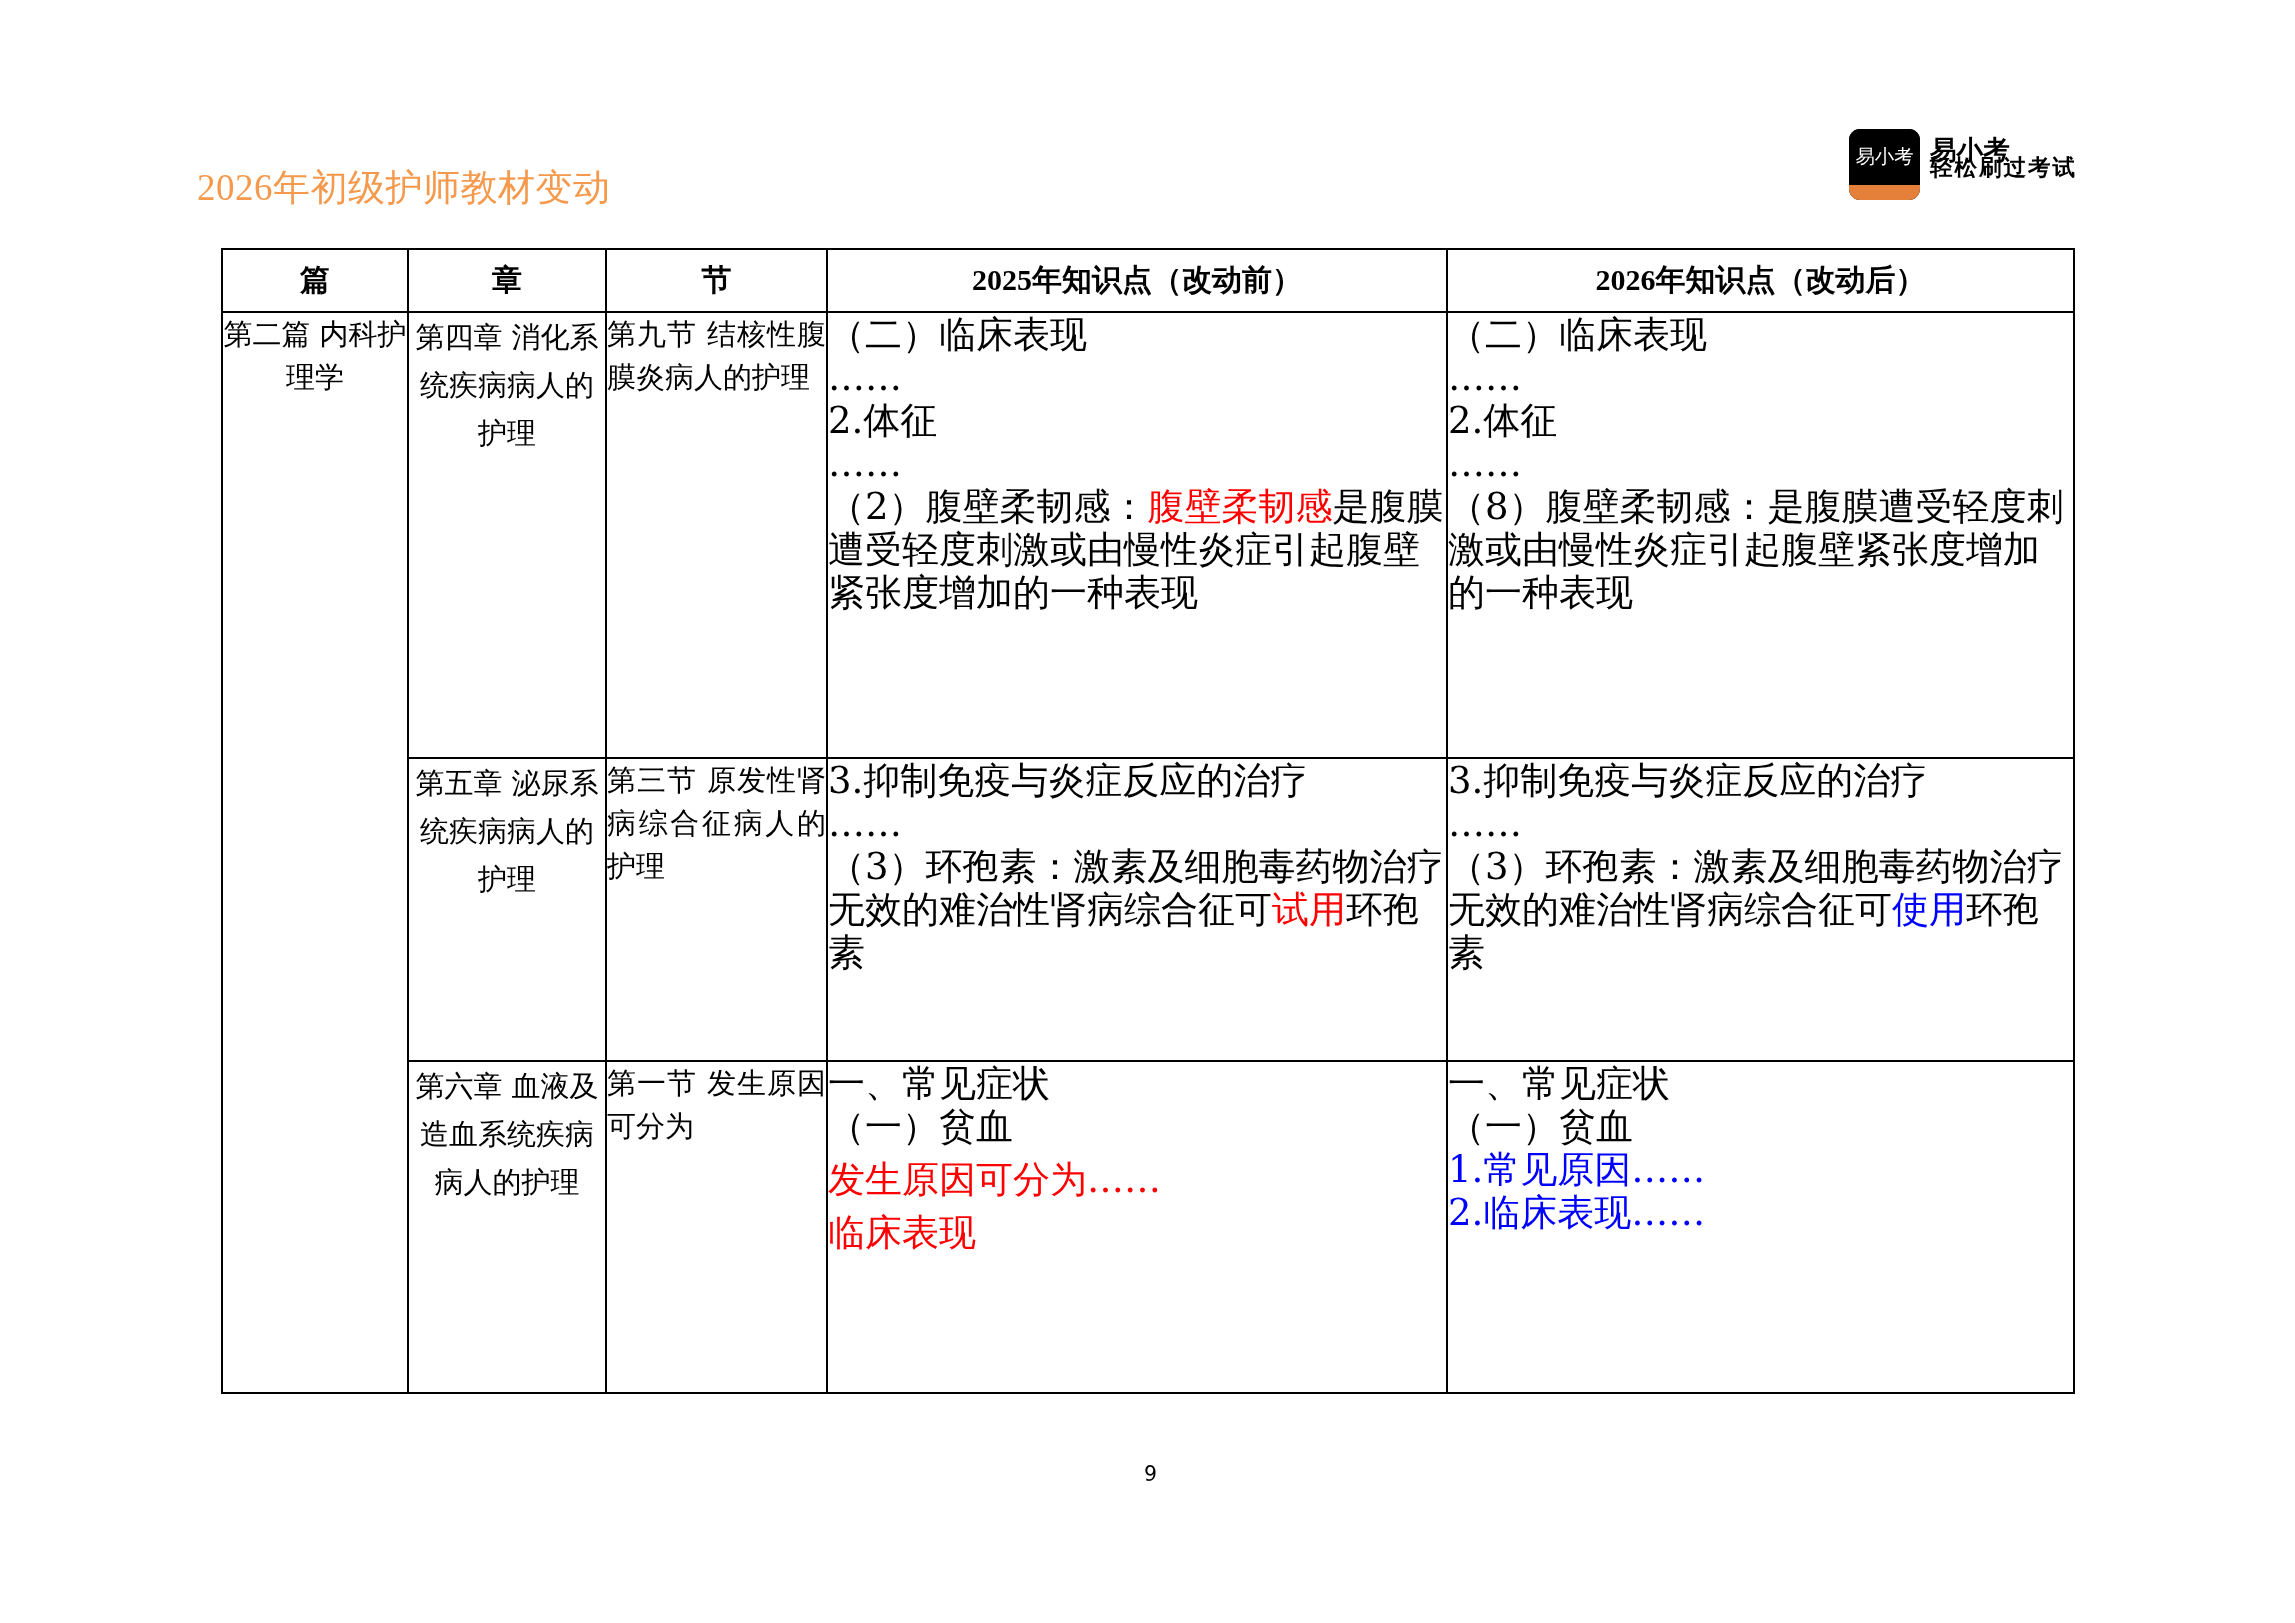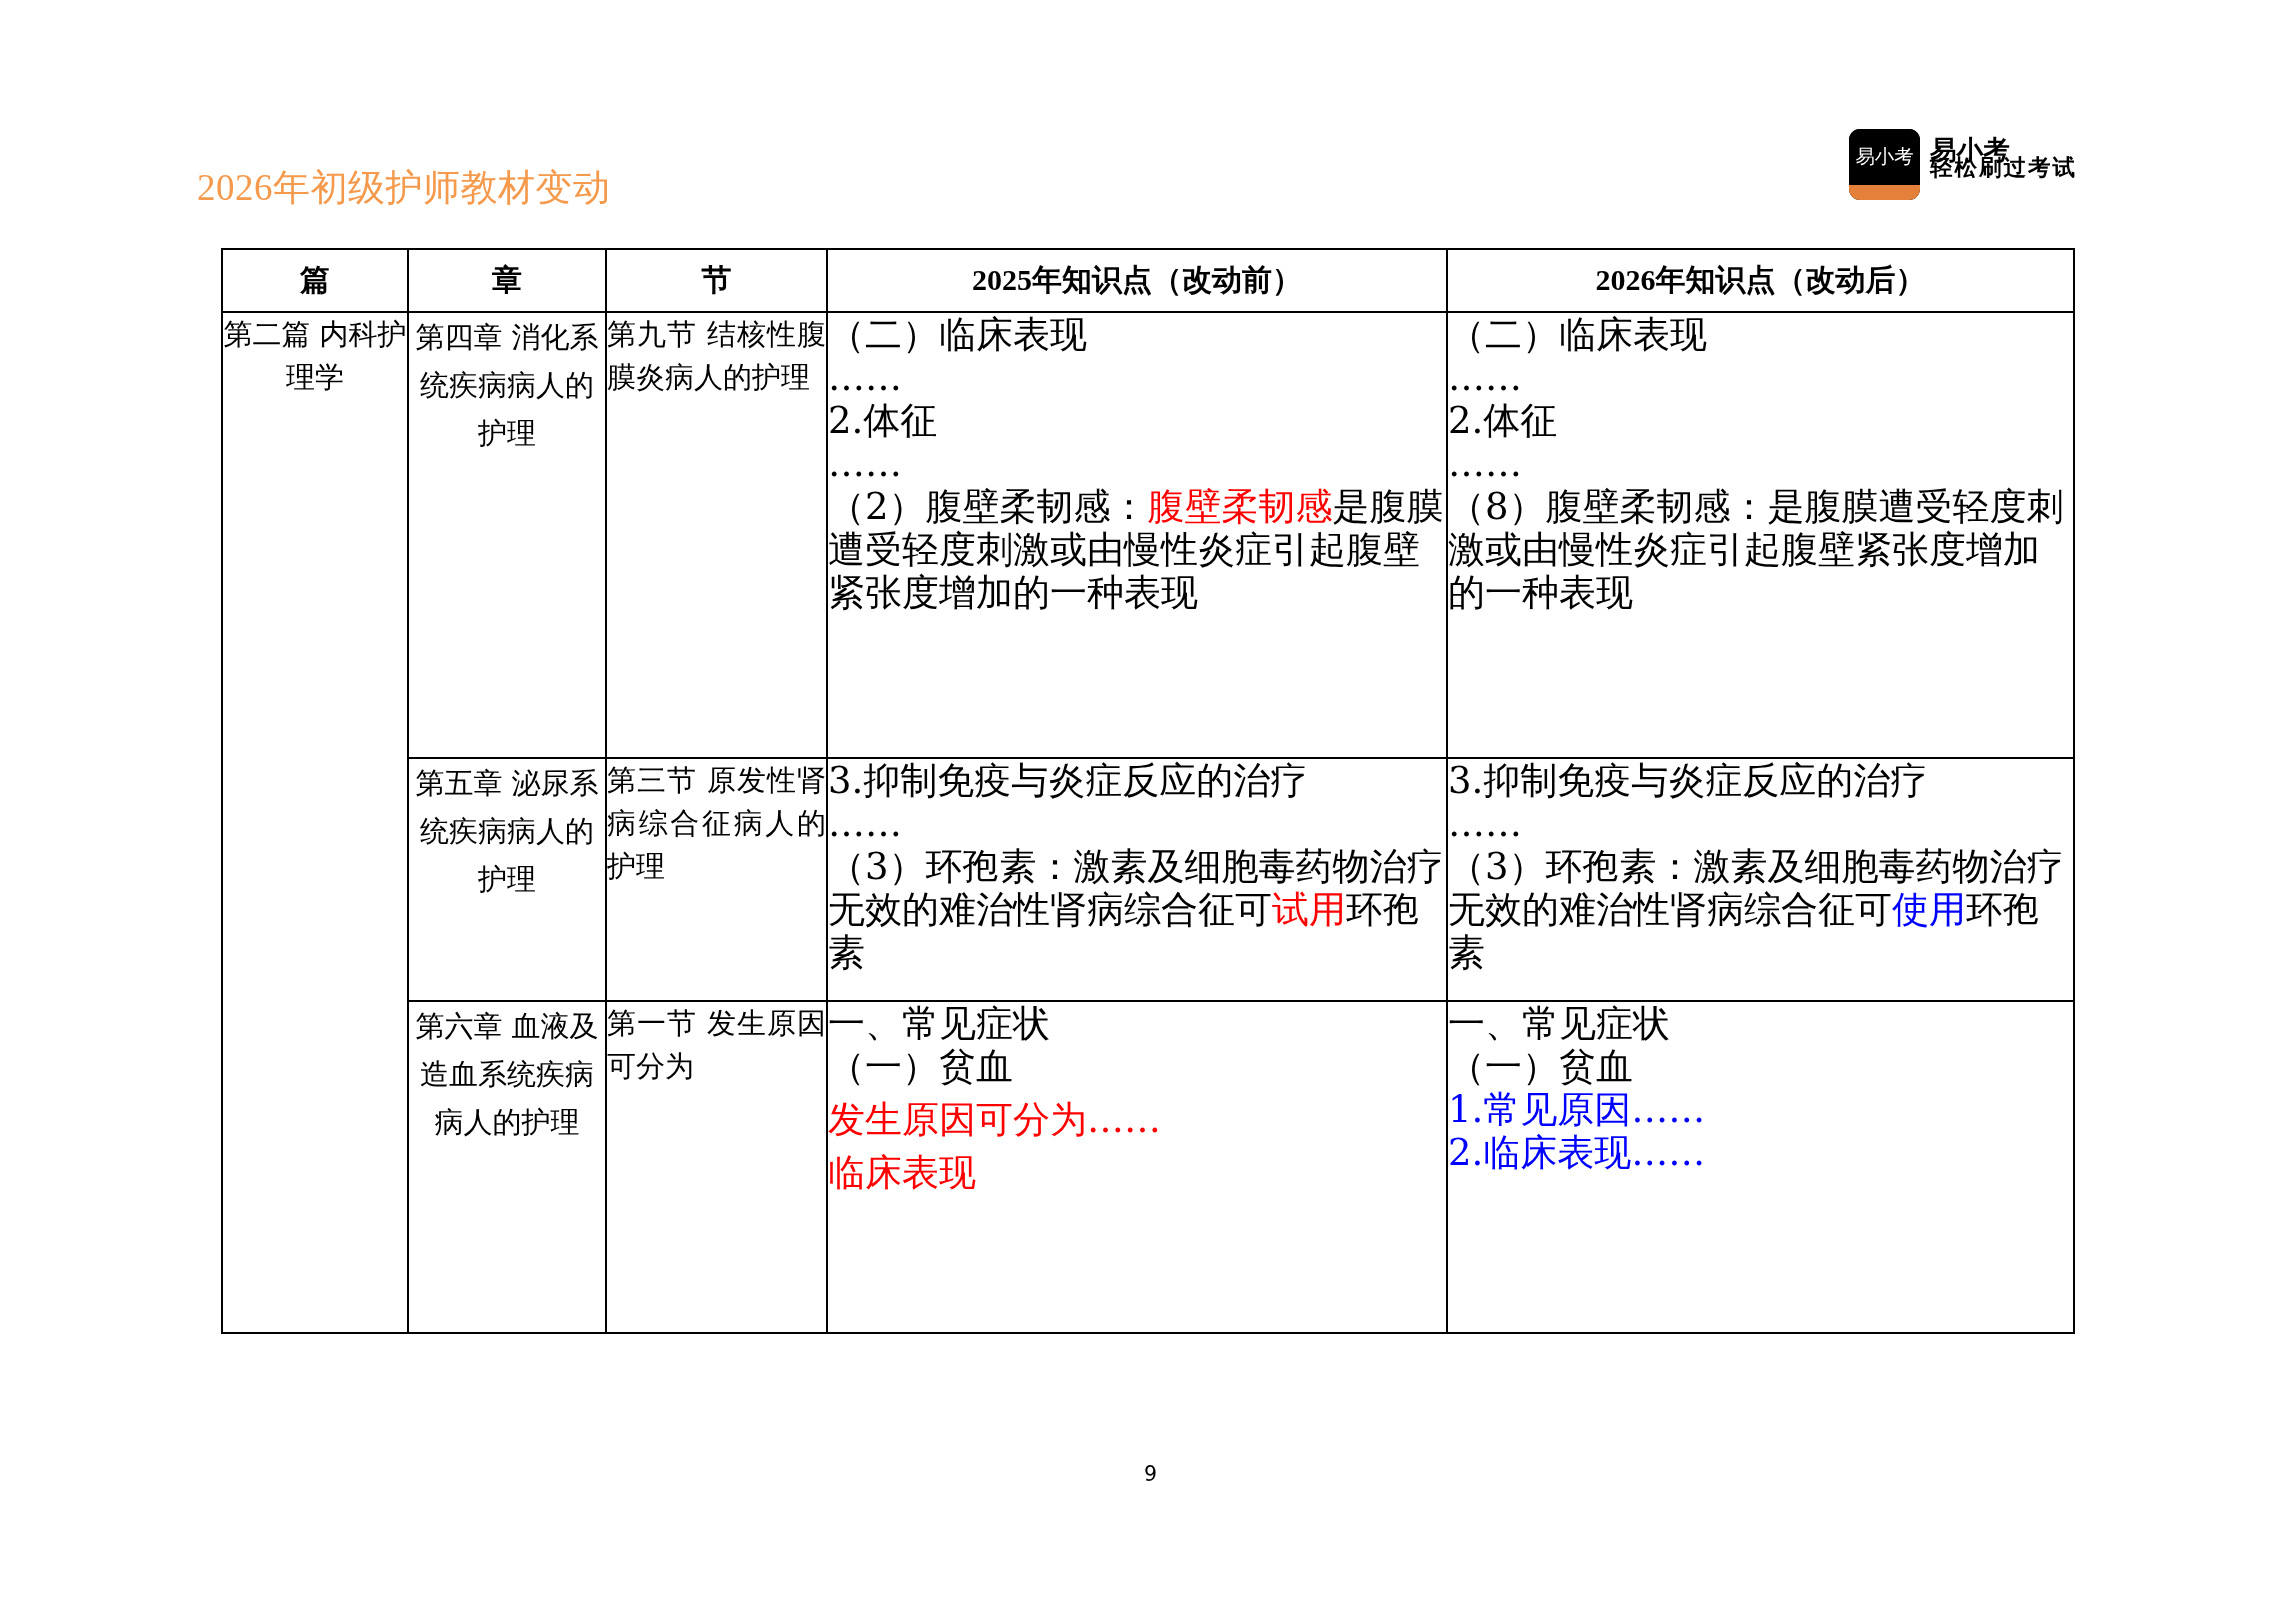--- a/index.html
+++ b/index.html
@@ -82,21 +82,21 @@
       </td>
       <td class="content">
         <span class="line">（二）临床表现</span>
         <span class="line">……</span>
         <span class="line">2.体征</span>
         <span class="line">……</span>
         <span class="line">（8）腹壁柔韧感：是腹膜遭受轻度刺激或由慢性炎症引起腹壁紧张度增加的一种表现</span>
       </td>
     </tr>
 
-    <tr style="height:243px;padding-left:36px;">
+    <tr style="height:303px;padding-left:36px;">
       <td class="chapter">
         <span>第五章 泌尿系统疾病病人的护理</span>
       </td>
       <td class="section">
         <span>第三节 原发性肾病综合征病人的护理</span>
       </td>
       <td class="content">
         <span class="line">3.抑制免疫与炎症反应的治疗</span>
         <span class="line">……</span>
         <span class="line"><span>（3）环孢素：激素及细胞毒药物治疗无效的难治性肾病综合征可</span><span class="red">试用</span><span>环孢素</span></span>

